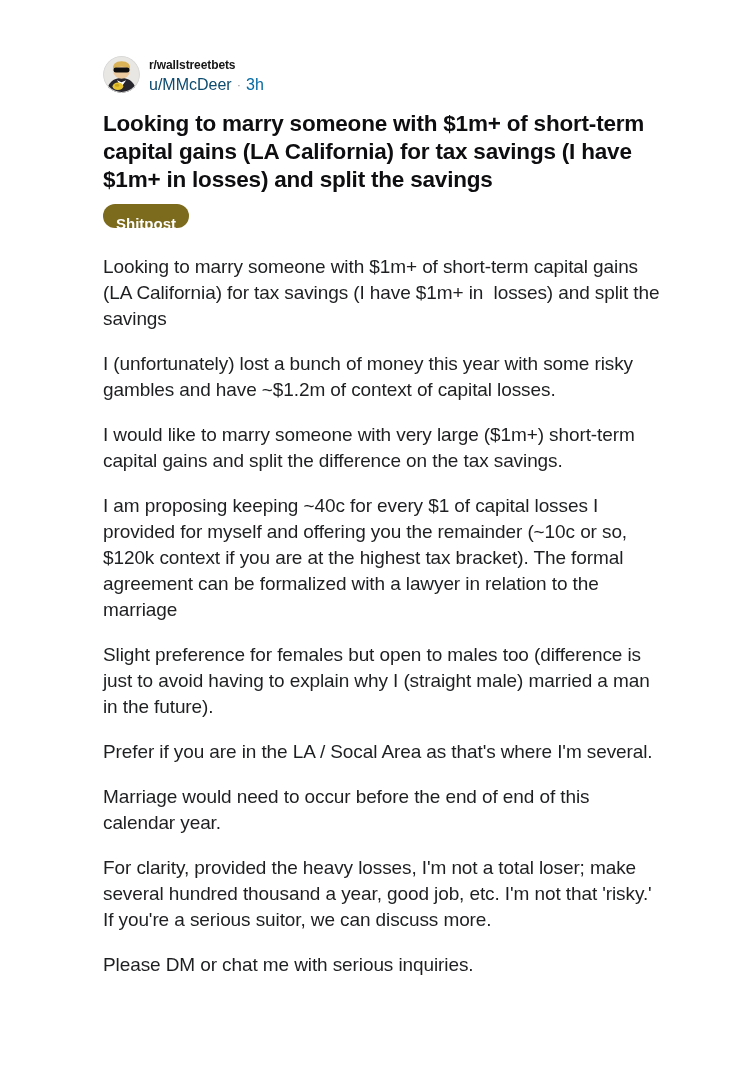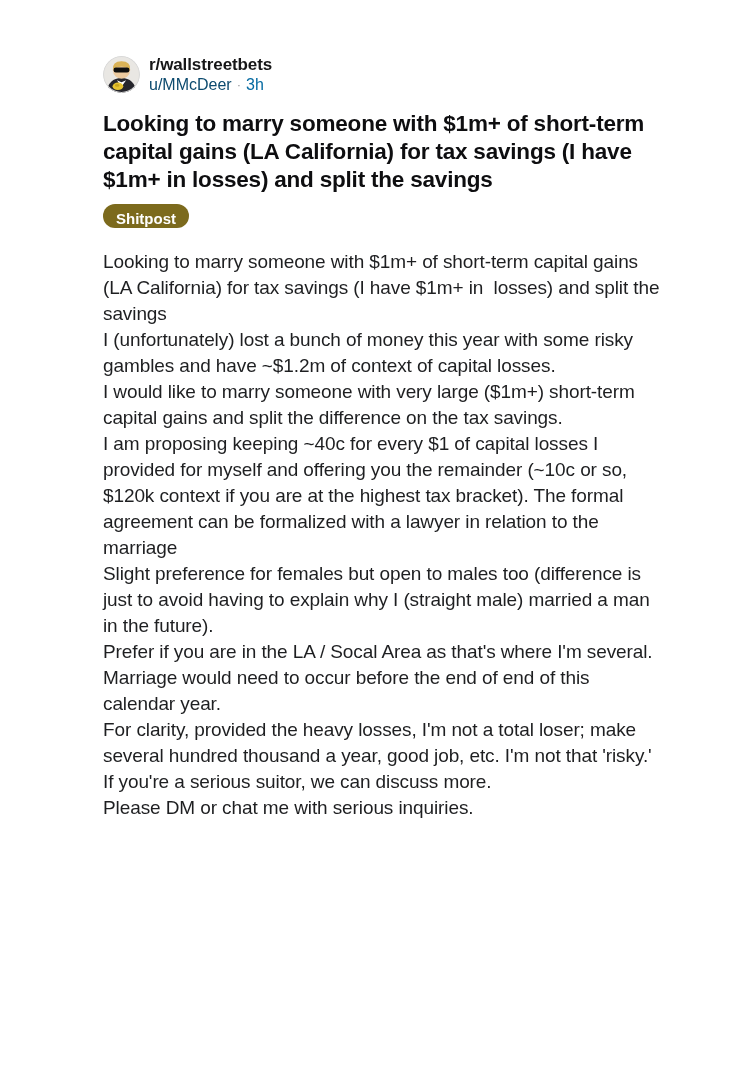--- a/index.html
+++ b/index.html
@@ -33,21 +33,21 @@
     border-radius: 50%;
     overflow: hidden;
     flex: 0 0 auto;
     cursor: pointer;
   }
   .avatar svg { display: block; width: 37px; height: 37px; }
 
   .header-text { display: flex; flex-direction: column; justify-content: center; }
 
   .subreddit {
-    font-size: 17px;
+    font-size: 12px;
     font-weight: 700;
     color: #161617;
     line-height: 20px;
     letter-spacing: -0.1px;
     cursor: pointer;
   }
 
   .byline {
     font-size: 16px;
     line-height: 19px;
@@ -70,34 +70,34 @@
 
   .flair {
     display: inline-block;
     margin-top: 10px;
     background: #7c6a1d;
     color: #ffffff;
     font-size: 15px;
     font-weight: 700;
     line-height: 24px;
     height: 24px;
-    padding: 3px 13px;
+    padding: 8px 13px;
     border-radius: 12px;
     cursor: pointer;
   }
 
   .body { margin-top: 21px; }
   .body p {
     font-size: 19px;
     line-height: 26px;
     color: #1e1f21;
     letter-spacing: -0.1px;
     white-space: pre-wrap;
   }
-  .body p + p { }
+  .body p + p { margin-top: 19px; }
 </style>
 </head>
 <body>
 
 <div class="page">
   <article class="post">
 
     <header class="post-header">
       <div class="avatar">
         <svg viewBox="0 0 36 36">

